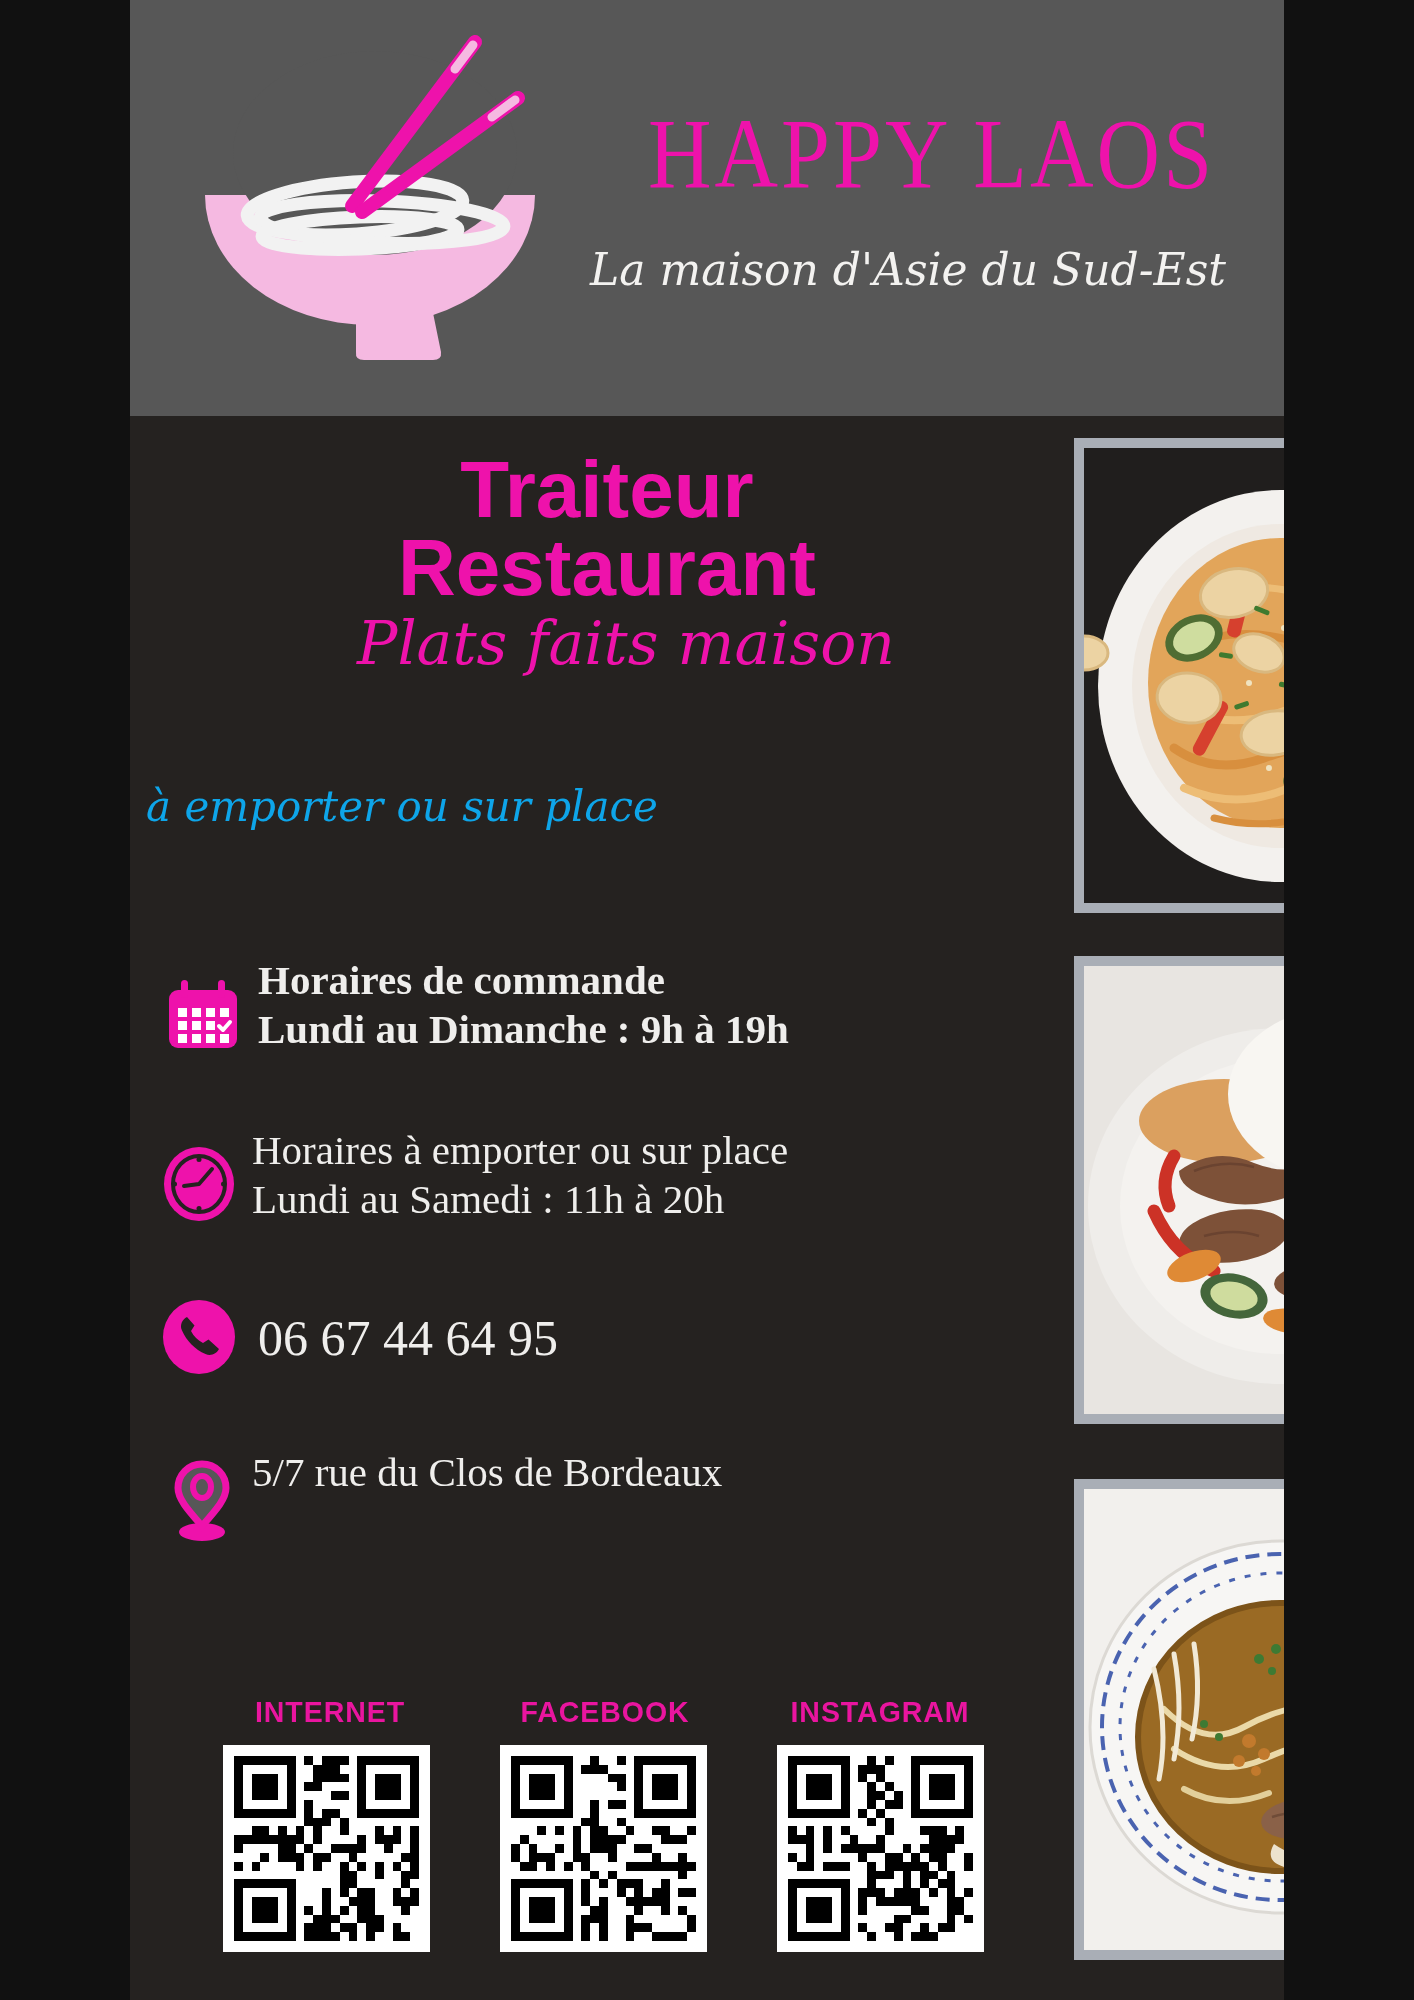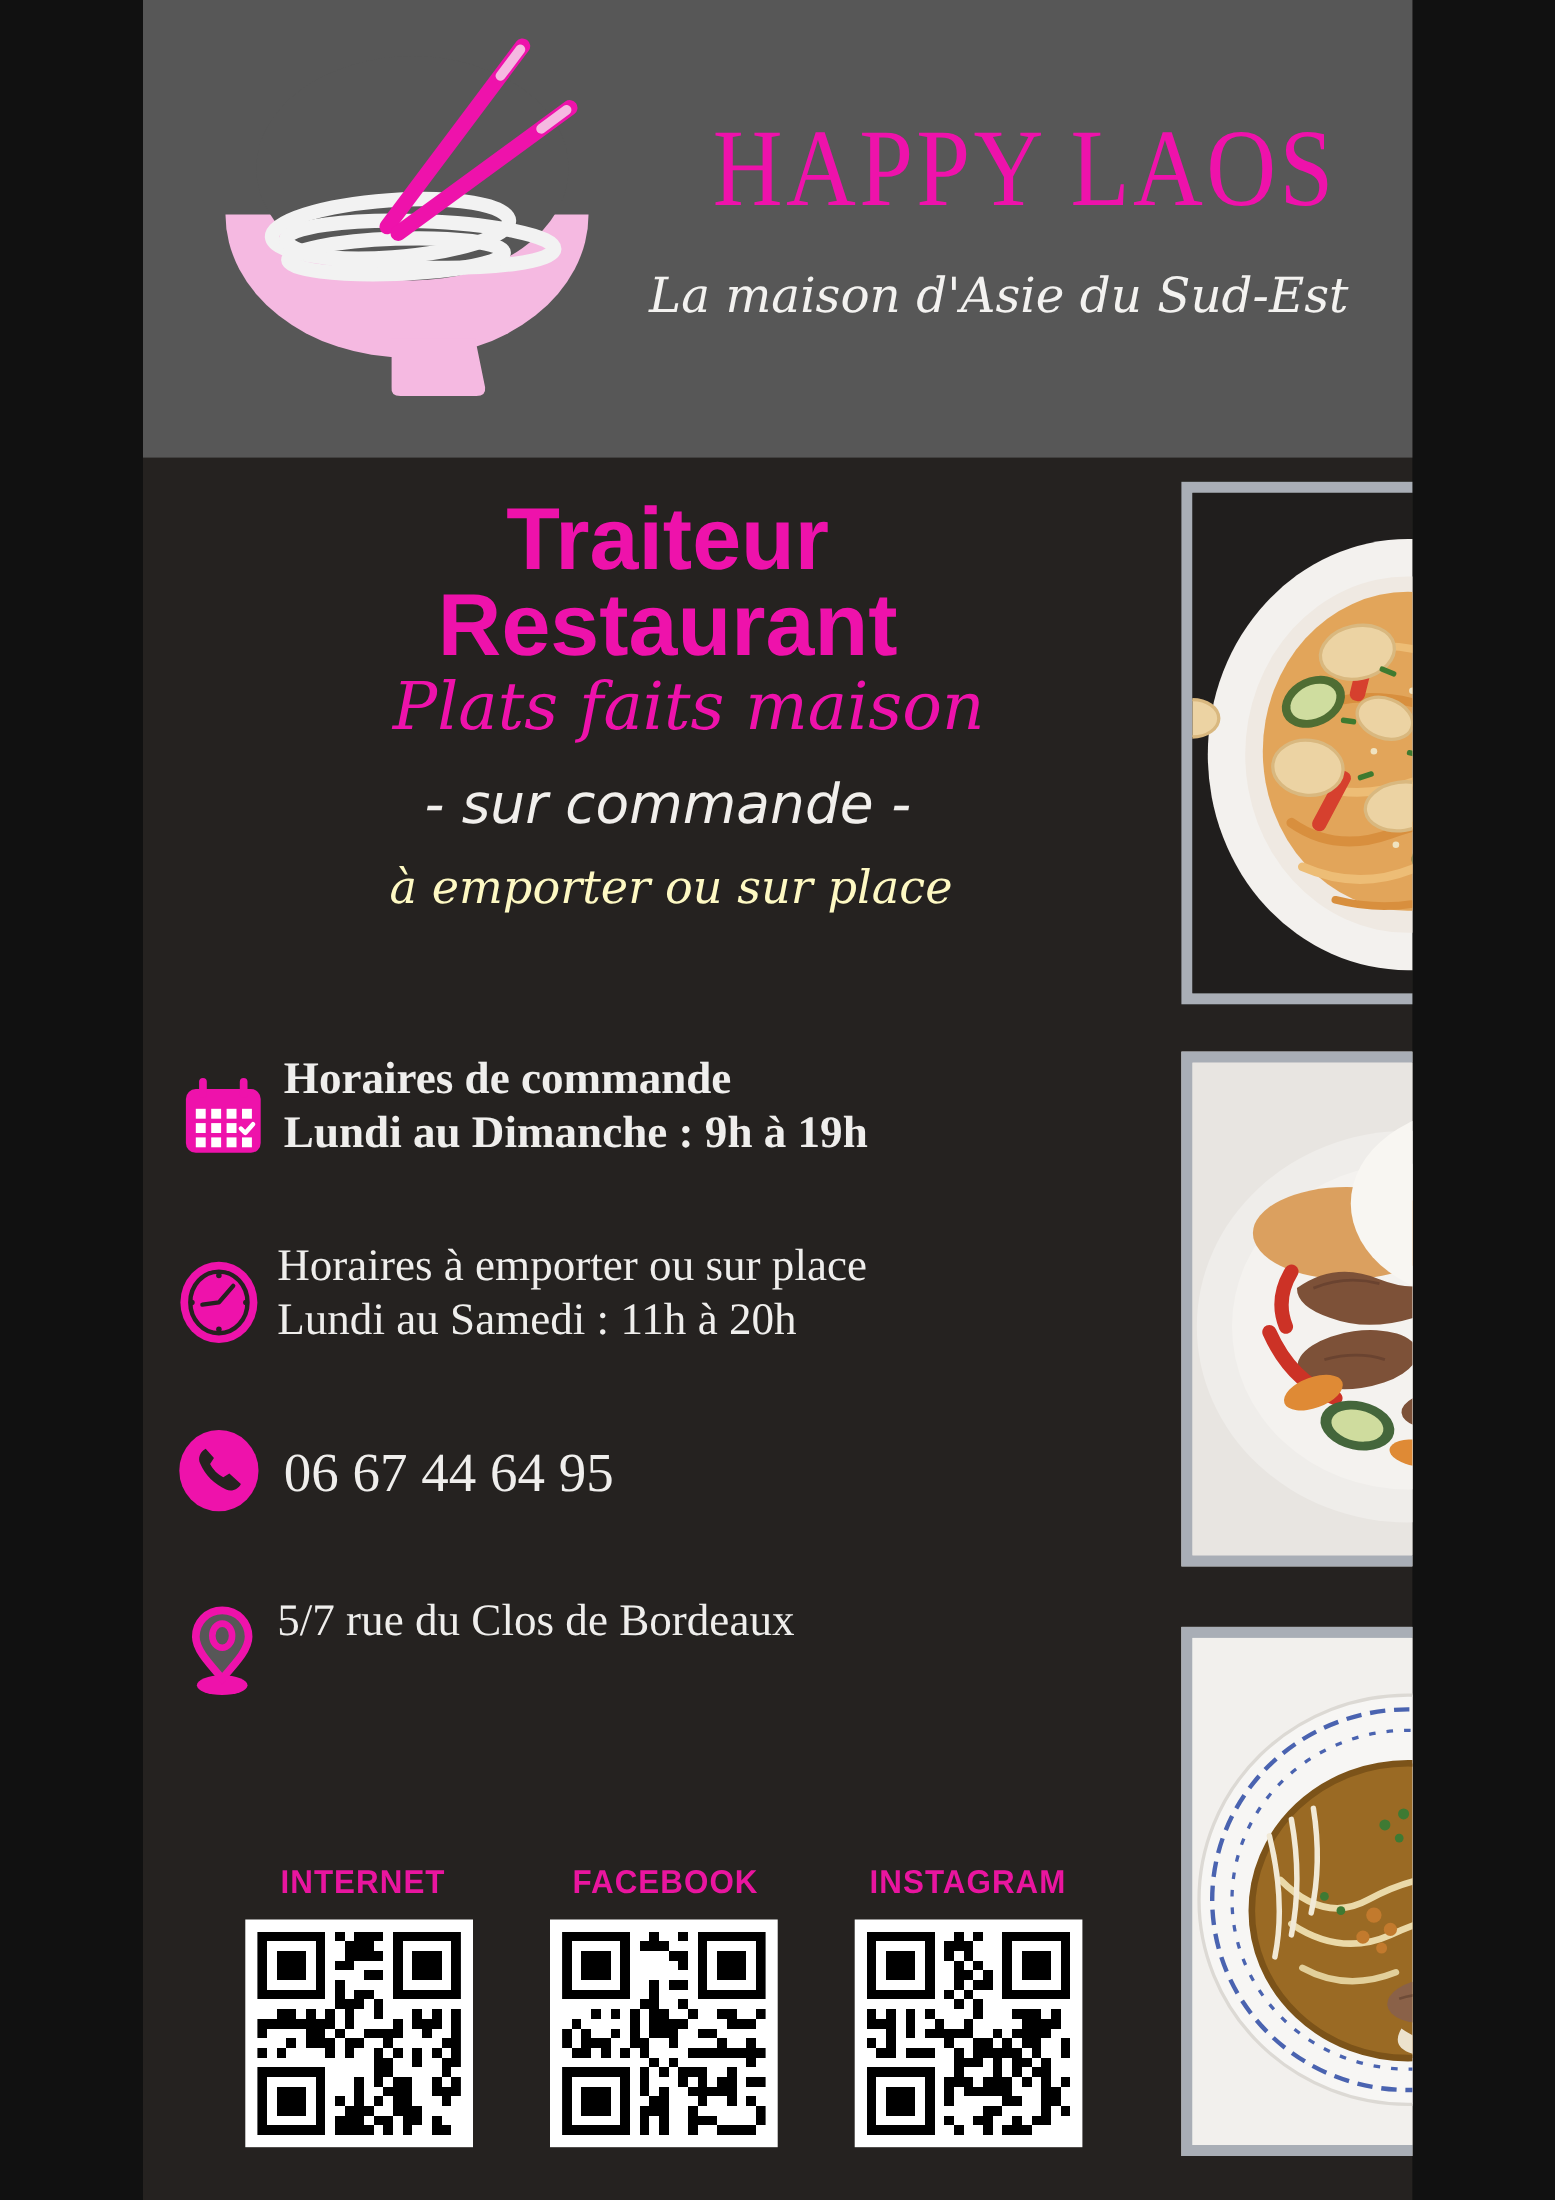--- a/index.html
+++ b/index.html
@@ -13,22 +13,22 @@
         font-family:"Liberation Serif",serif;font-weight:400;font-size:88px;letter-spacing:3px;
         transform:scaleY(1.14);transform-origin:center top;}
   .brand-subtitle{position:absolute;left:460px;top:244px;width:630px;text-align:center;white-space:nowrap;
         font-family:"DejaVu Serif",serif;font-style:italic;font-size:44px;color:#f3f2f0;}
   .intro-h{position:absolute;left:0;width:954px;text-align:center;font-family:"Liberation Sans",sans-serif;
         font-weight:bold;font-size:80px;line-height:80px;}
   .tagline{position:absolute;left:0;width:954px;text-align:center;font-family:"DejaVu Serif",serif;
         font-style:italic;font-size:60px;line-height:70px;padding-left:19px;}
   .order-note{position:absolute;left:0;width:954px;text-align:center;font-family:"DejaVu Sans",sans-serif;
         font-style:italic;font-size:50px;line-height:62px;color:#f1efec;}
-  .service-note{position:absolute;left:3px;width:954px;text-align:center;font-family:"DejaVu Serif",serif;
-        font-style:italic;font-size:42px;line-height:50px;color:#fef9c3;}
+  .service-note{position:absolute;left:16px;width:954px;text-align:left;font-family:"DejaVu Serif",serif;
+        font-style:italic;font-size:42px;line-height:50px;color:#0ea5e9;}
 
   
   .info-text{position:absolute;color:#efeeec;font-family:"Liberation Serif",serif;font-size:41px;line-height:49px;white-space:nowrap;}
   .phone-text{font-size:50px;}
 
   
   .qr-label{position:absolute;width:220px;text-align:center;font-family:"Liberation Sans",sans-serif;
         font-weight:bold;font-size:30px;letter-spacing:1px;transform:scaleX(.95);}
   .qr-card{position:absolute;width:207px;height:207px;background:#ffffff;}
   .qr-card svg{position:absolute;left:11px;top:11px;width:185px;height:185px;}
@@ -65,21 +65,20 @@
       </g>
     </svg>
 
     <div class="brand-title" style="color:#ee12ab;">HAPPY LAOS</div>
     <div class="brand-subtitle">La maison d'Asie du Sud-Est</div>
   </div>
 
   <div class="intro-h" style="top:450px;color:#ee12ab;">Traiteur</div>
   <div class="intro-h" style="top:528px;color:#ee12ab;">Restaurant</div>
   <div class="tagline" style="top:608px;color:#ee12ab;">Plats faits maison</div>
-  <div class="order-note" style="top:700px;">- sur commande -</div>
   <div class="service-note" style="top:782px;">à emporter ou sur place</div>
 
   <svg class="abs" style="left:37px;top:978px;" width="72" height="72" viewBox="0 0 72 72">
     <rect x="2" y="12" width="68" height="58" rx="9" fill="#ee12ab"></rect>
     <rect x="14" y="2" width="7" height="18" rx="3.5" fill="#ee12ab"></rect>
     <rect x="51" y="2" width="7" height="18" rx="3.5" fill="#ee12ab"></rect>
     <g fill="#ffffff">
       <rect x="11" y="30" width="9" height="9"></rect>
         <rect x="25" y="30" width="9" height="9"></rect>
       <rect x="39" y="30" width="9" height="9"></rect>

